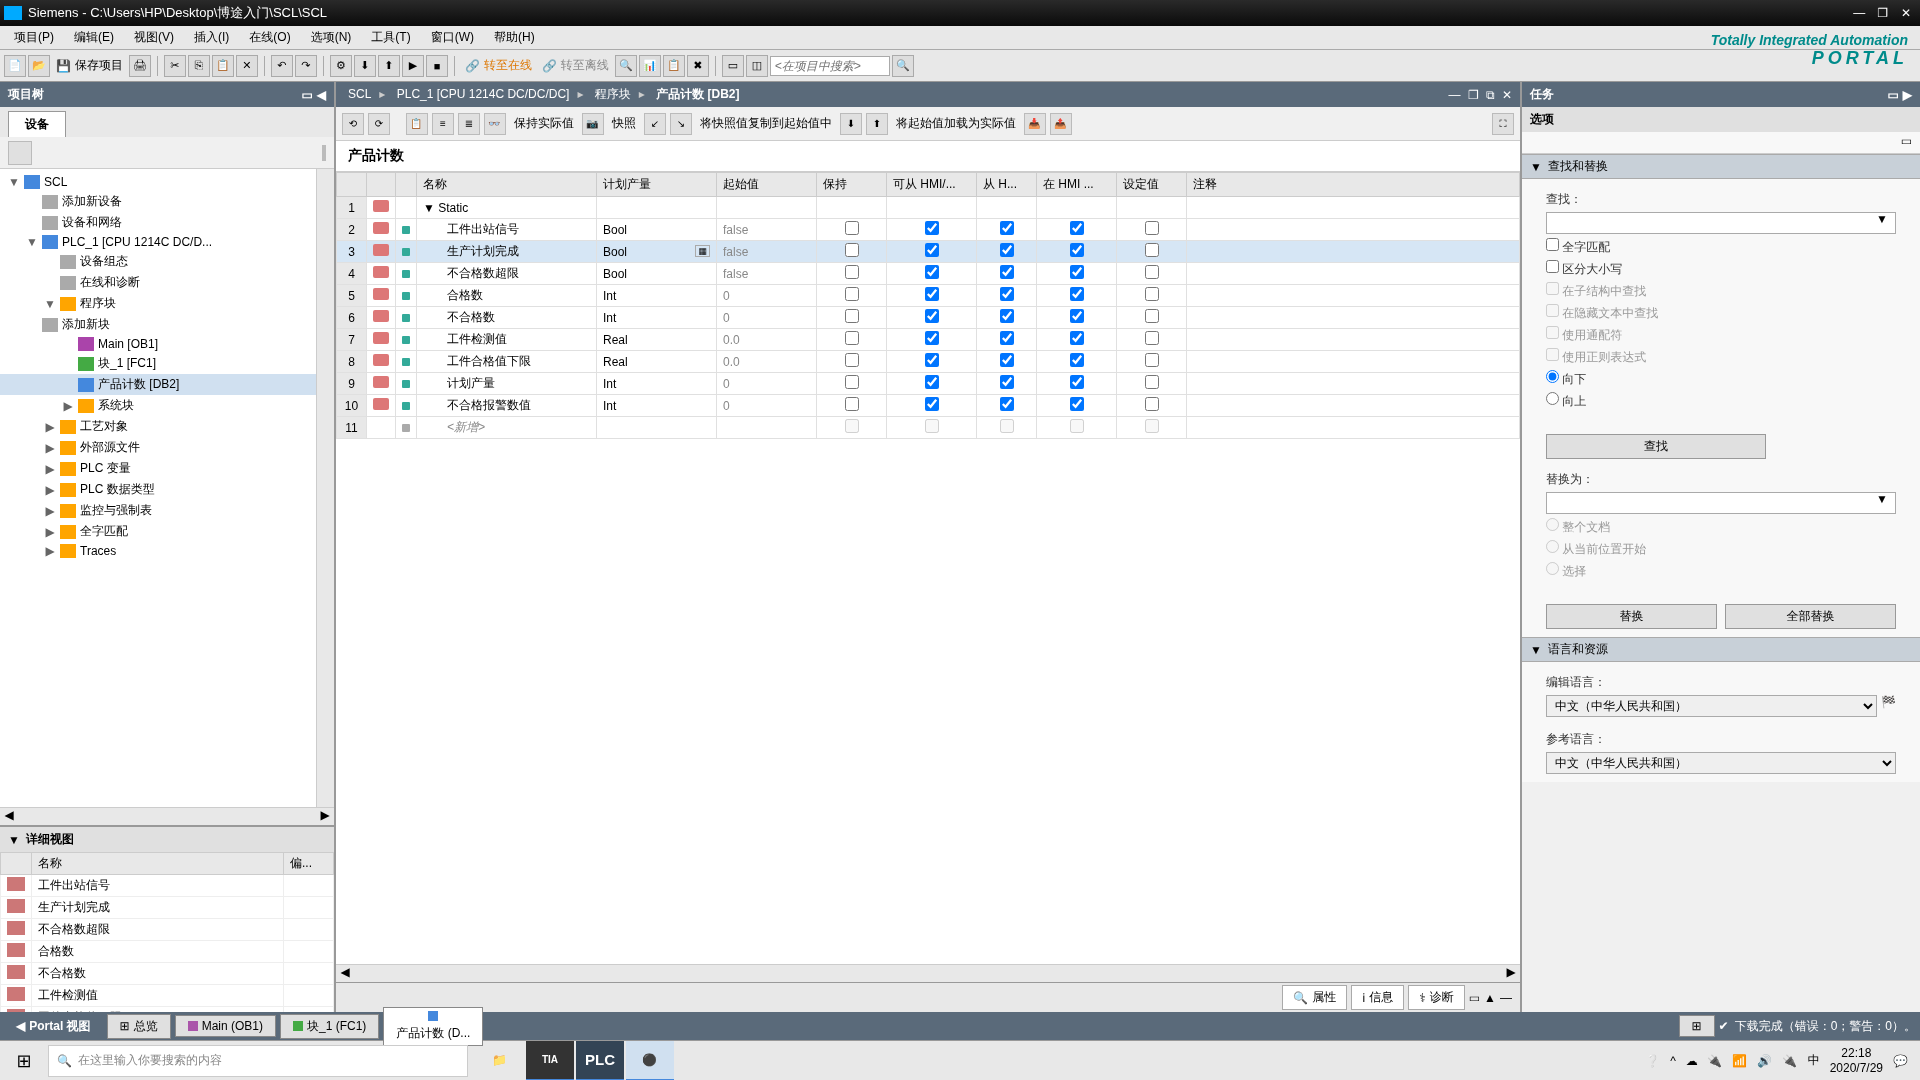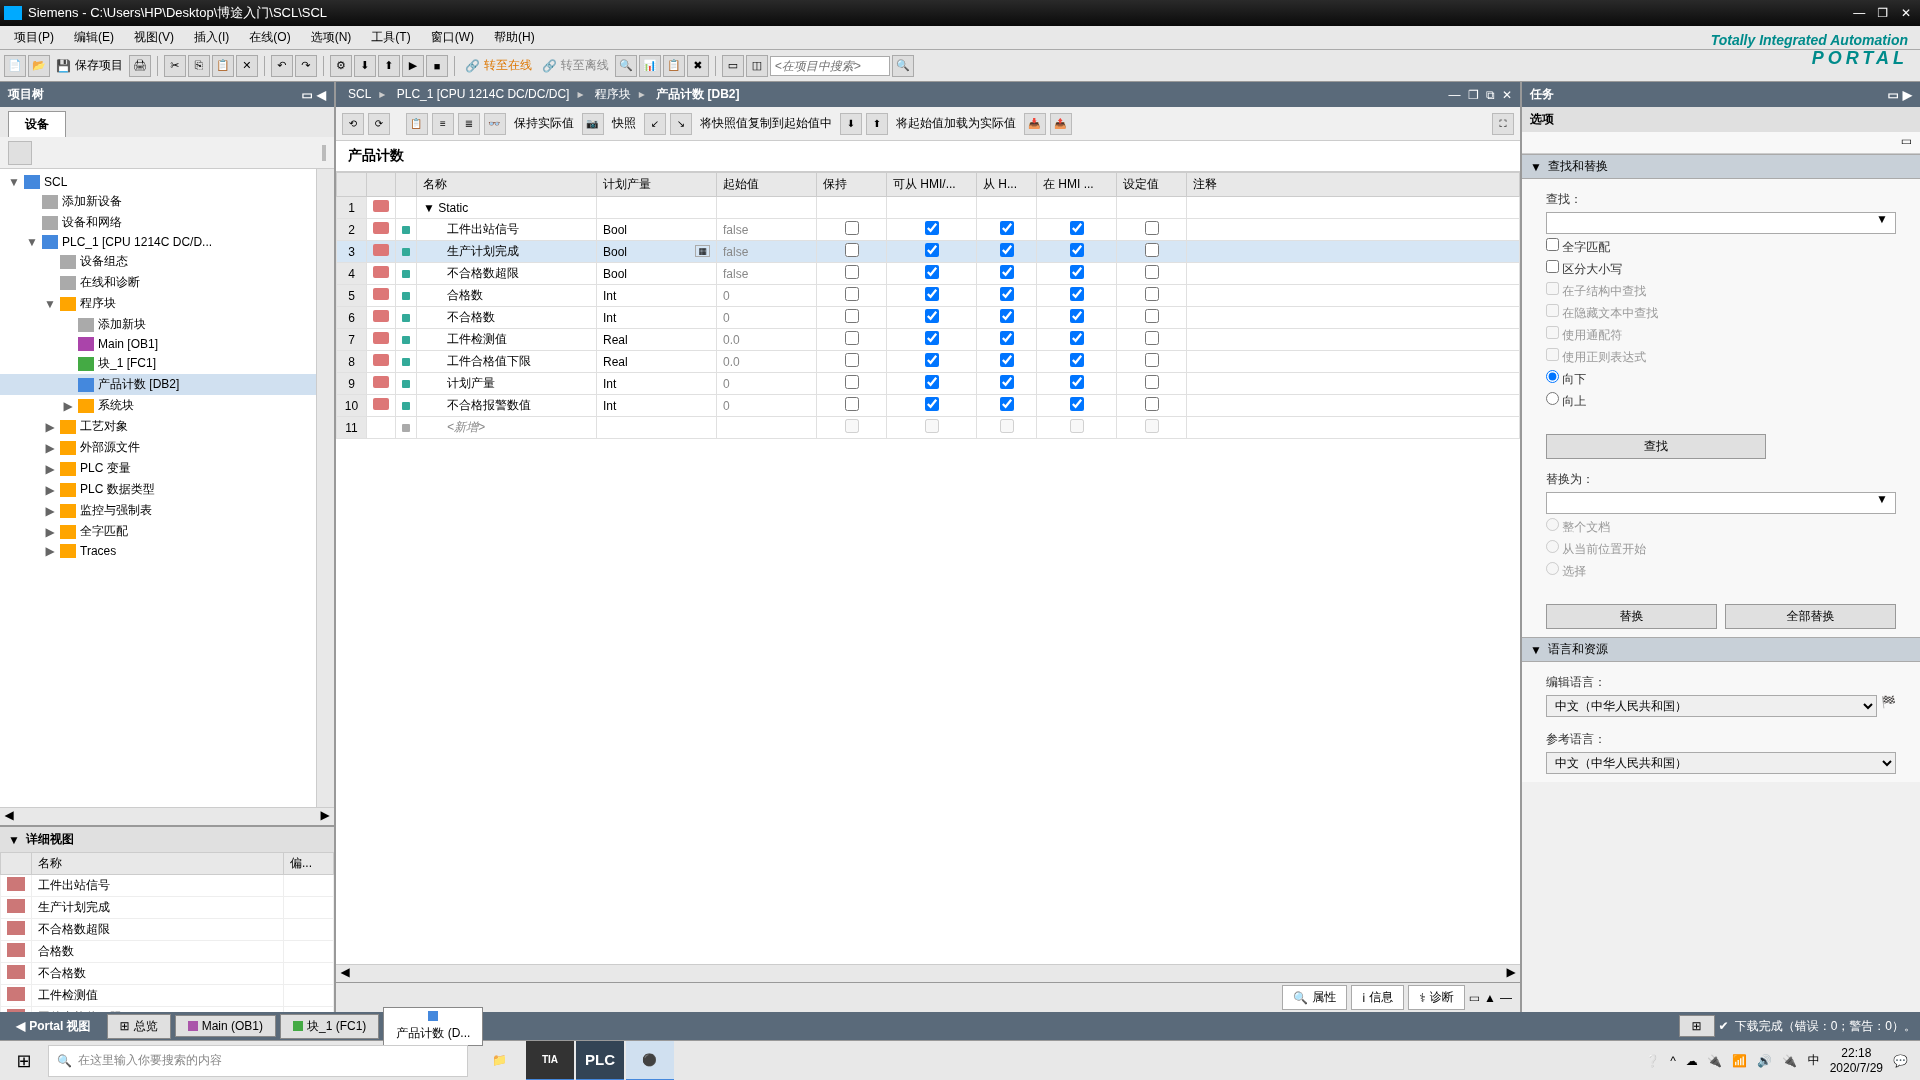--- a/index.html
+++ b/index.html
@@ -196,21 +196,21 @@
           <div class="tree-item" style="padding-left: 44px;">
             <span class="exp"></span>
             <span class="icon gray"></span>
             <span>在线和诊断</span>
           </div>
           <div class="tree-item" style="padding-left: 44px;">
             <span class="exp">▼</span>
             <span class="icon orange"></span>
             <span>程序块</span>
           </div>
-          <div class="tree-item" style="padding-left: 62px;">
+          <div class="tree-item" style="padding-left: 26px;">
             <span class="exp"></span>
             <span class="icon gray"></span>
             <span>添加新块</span>
           </div>
           <div class="tree-item" style="padding-left: 62px;">
             <span class="exp"></span>
             <span class="icon purple"></span>
             <span>Main [OB1]</span>
           </div>
           <div class="tree-item" style="padding-left: 62px;">

